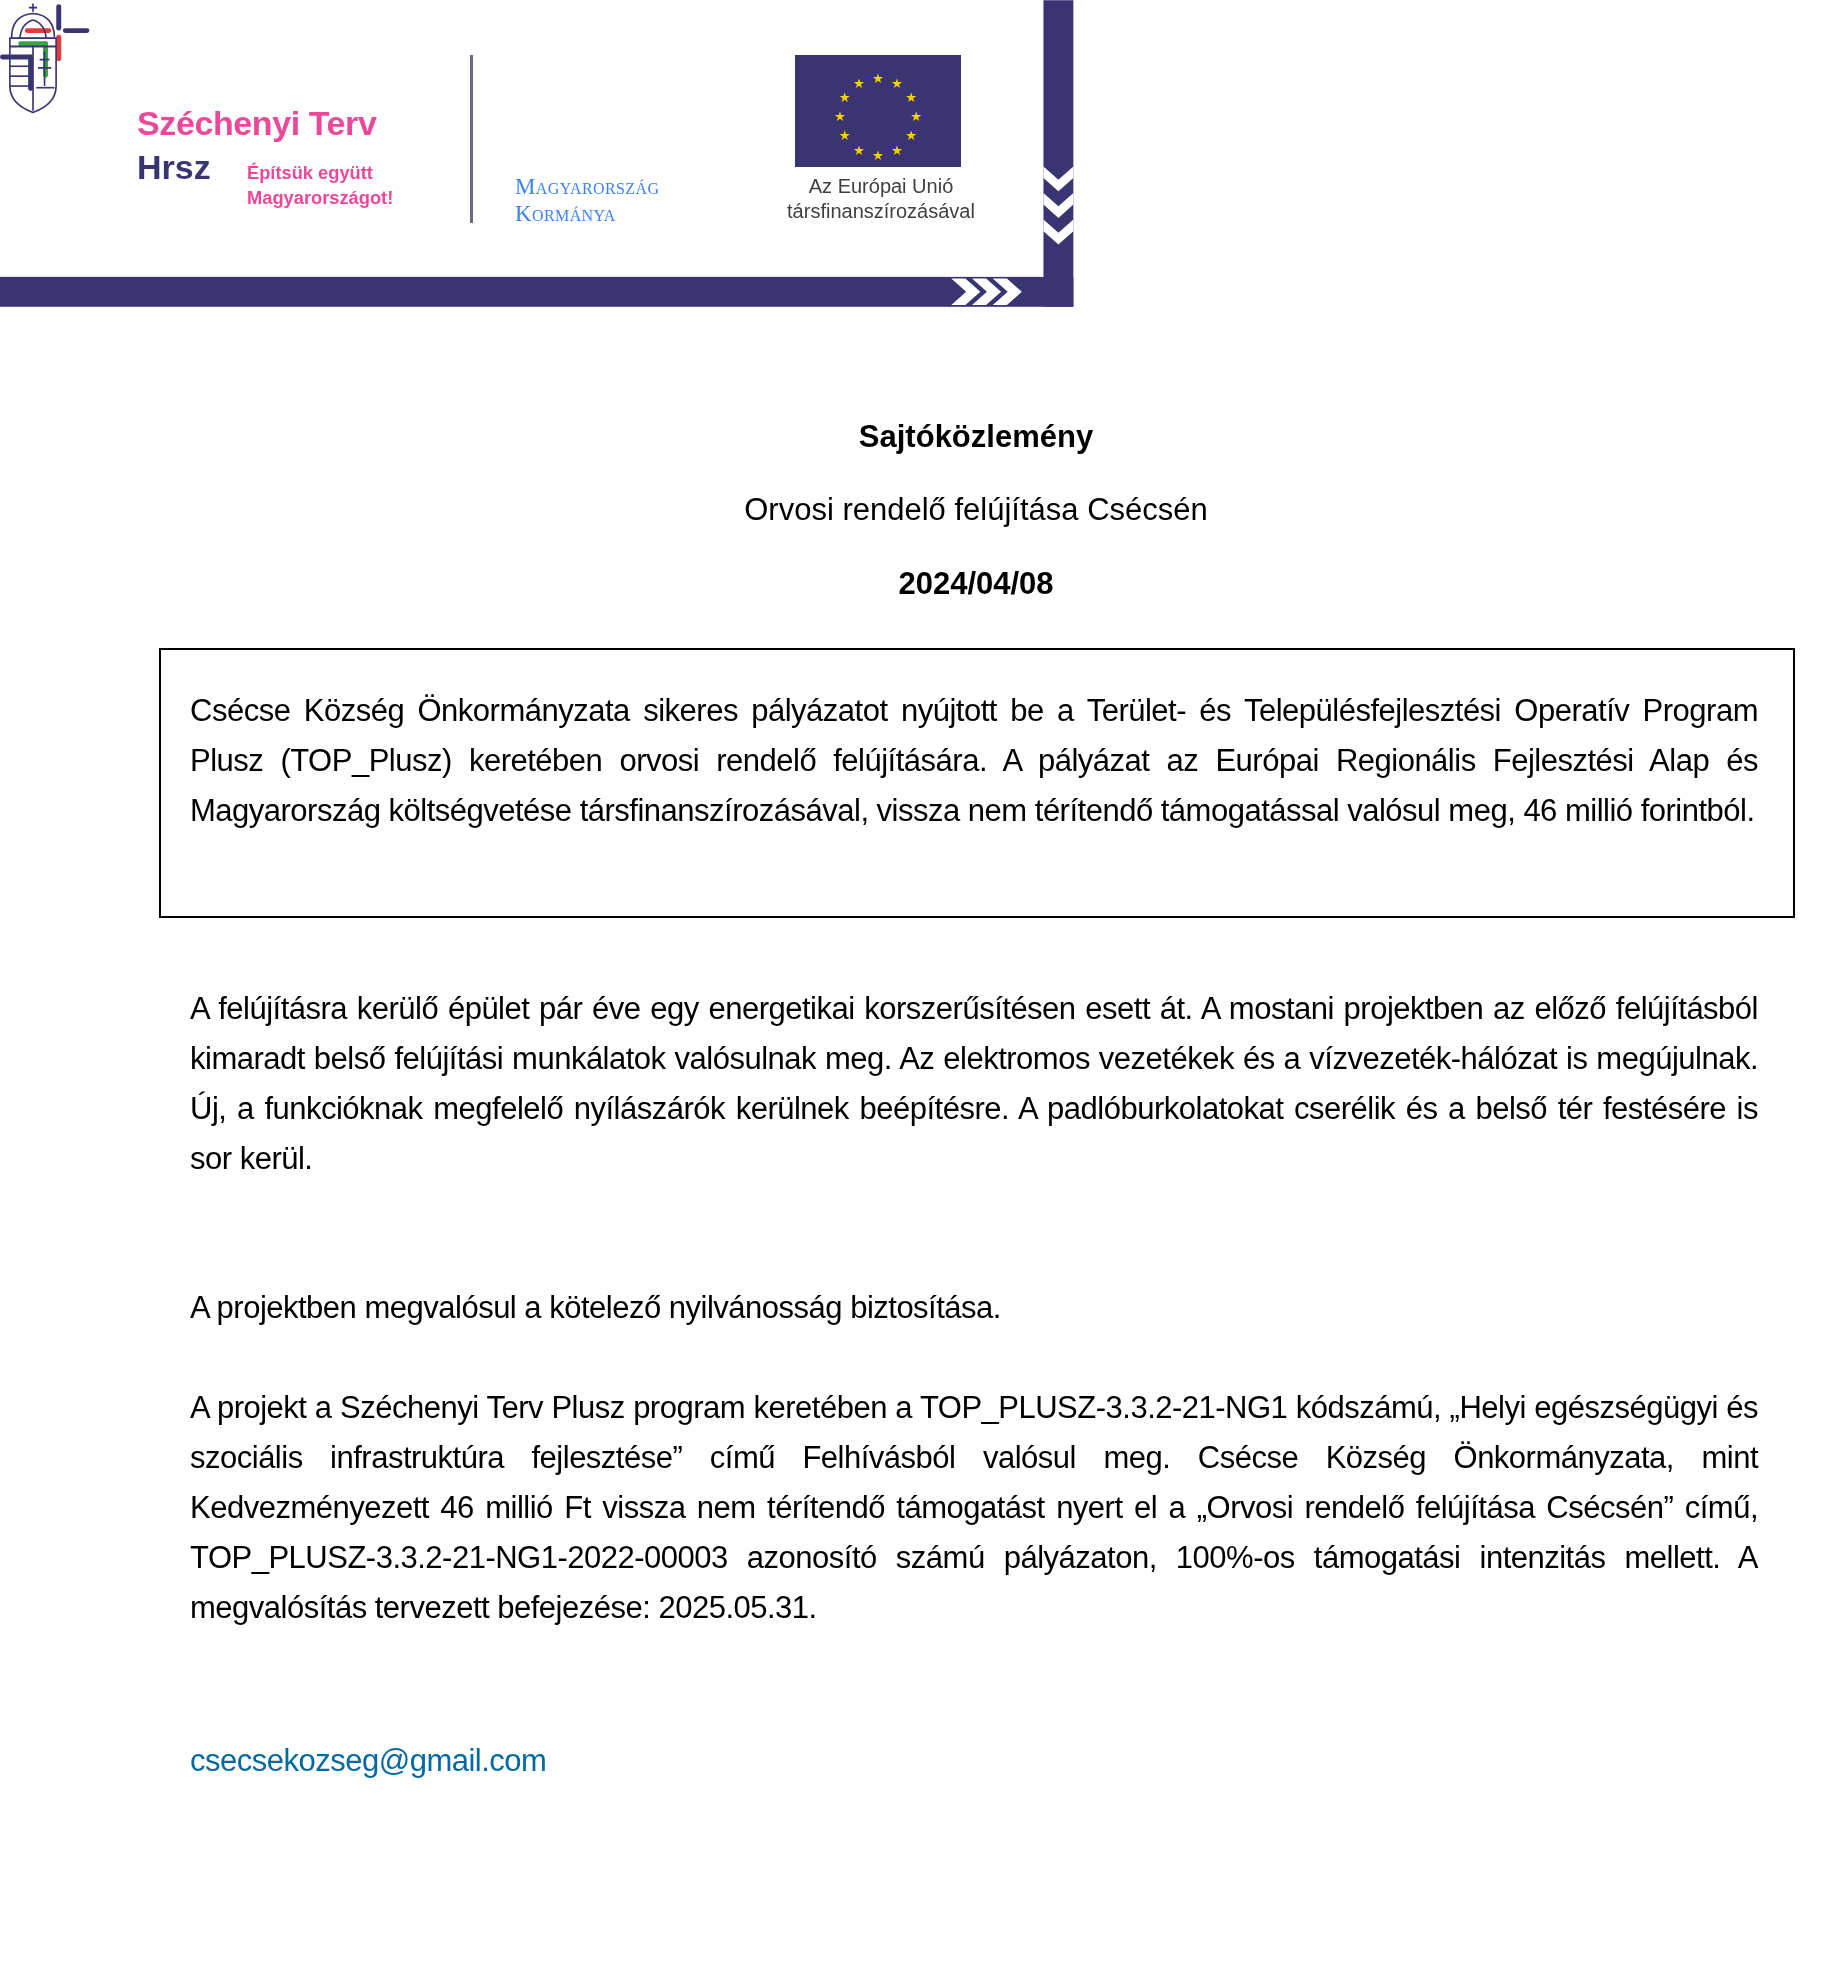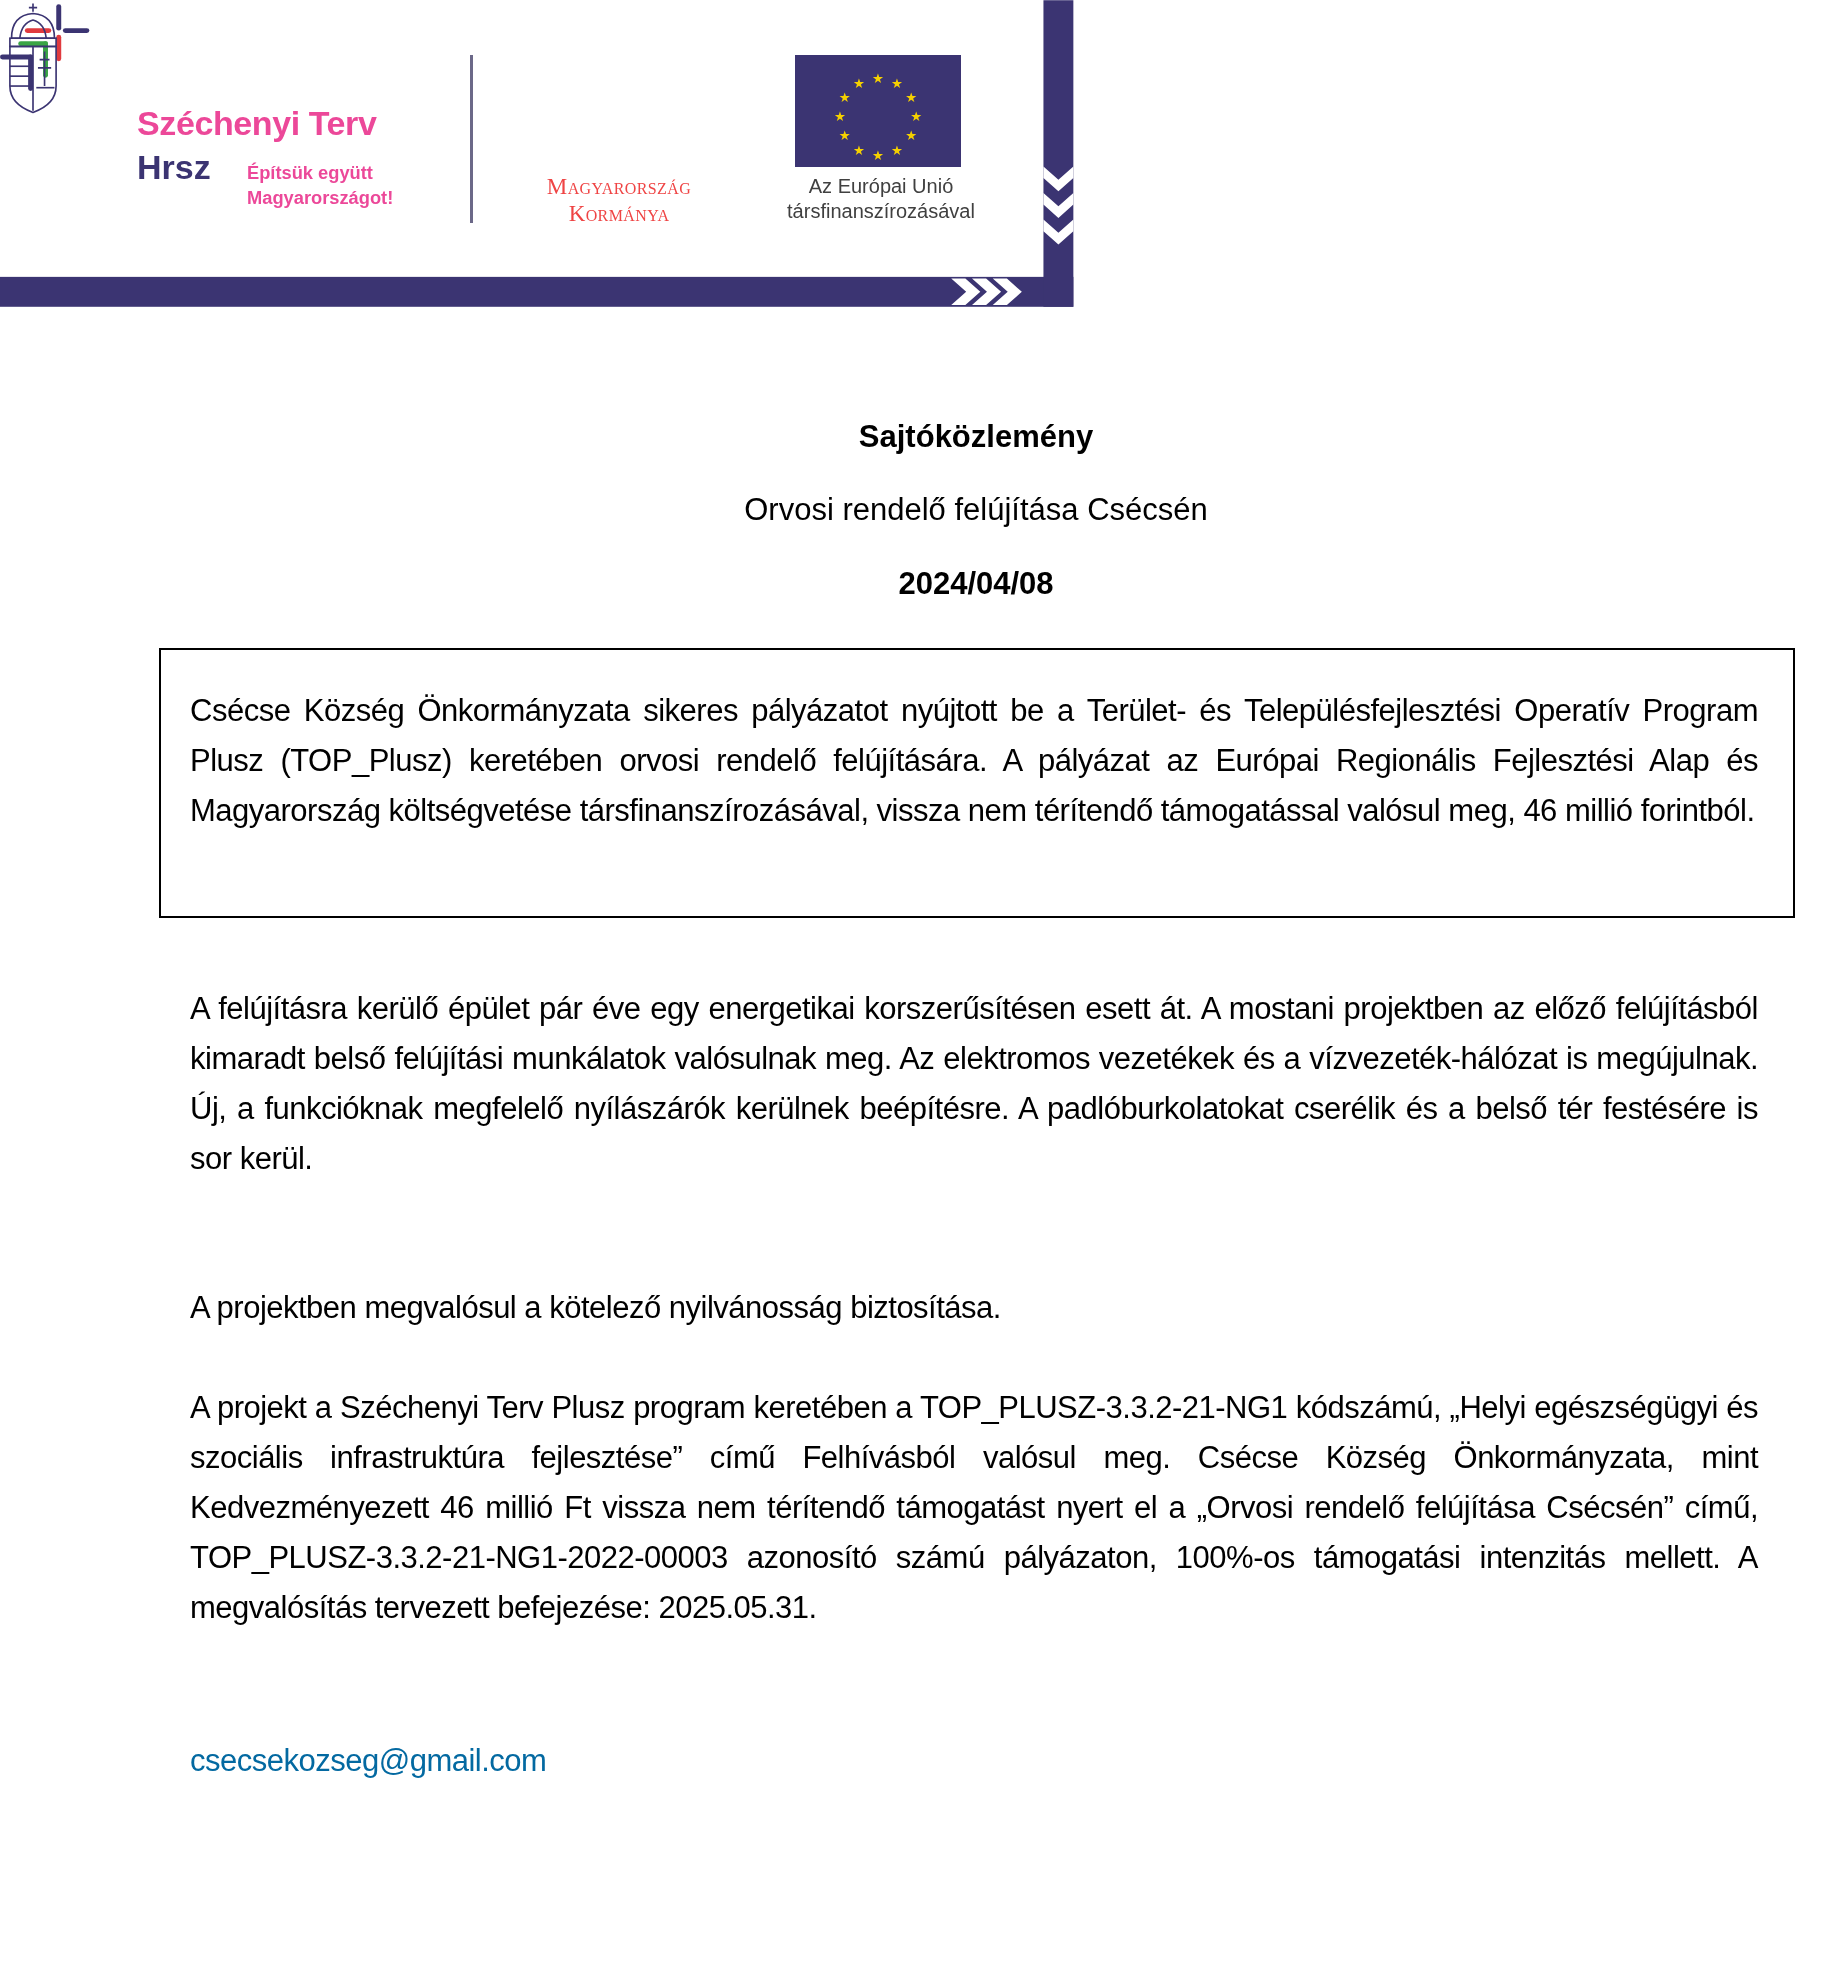--- a/index.html
+++ b/index.html
@@ -9,22 +9,22 @@
     .banner svg { position: absolute; left: 0; top: 0; }
     .szt-logo { position: absolute; left: 50px; top: 65px; }
     .szt-title { position: absolute; left: 137px; top: 104px; font-weight: bold; color: #ec4899;
                  font-size: 34px; line-height: 38px; letter-spacing: -0.4px; }
     .szt-plusz { position: absolute; left: 137px; top: 148px; font-weight: bold; color: #3b3472;
                  font-size: 34px; line-height: 38px; }
     .szt-slogan { position: absolute; left: 247px; top: 160px; color: #ec4899; font-size: 18.3px;
                   line-height: 25px; font-weight: bold; }
     .divider { position: absolute; left: 470px; top: 55px; width: 2.5px; height: 168px; background: #6b6888; }
     .gov-crest { position: absolute; left: 586px; top: 55px; }
-    .gov-label { position: absolute; left: 515px; top: 174px; width: 208px; text-align: center;
-                 font-family: "Liberation Serif", serif; color: #ef4444; font-size: 23px; line-height: 26.6px;
+    .gov-label { position: absolute; left: 515px; top: 174px; width: 208px; 
+                 font-family: "Liberation Serif", serif; color: #3b82f6; font-size: 23px; line-height: 26.6px;
                  font-variant: small-caps; letter-spacing: 0.4px; }
     .eu-flag { position: absolute; left: 795px; top: 55px; width: 166px; height: 112px; background: #3b3472; }
     .eu-label { position: absolute; left: 748px; top: 174px; width: 266px; text-align: center; color: #404040;
                 font-size: 20px; line-height: 25px; }
 
     .doc-title { position: absolute; left: 0; width: 1952px; top: 418px; text-align: center;
                  font-weight: bold; font-size: 31px; line-height: 37px; }
     .doc-subtitle { position: absolute; left: 0; width: 1952px; top: 491px; text-align: center;
                     font-size: 31px; line-height: 37px; }
     .doc-date { position: absolute; left: 0; width: 1952px; top: 565px; text-align: center;

